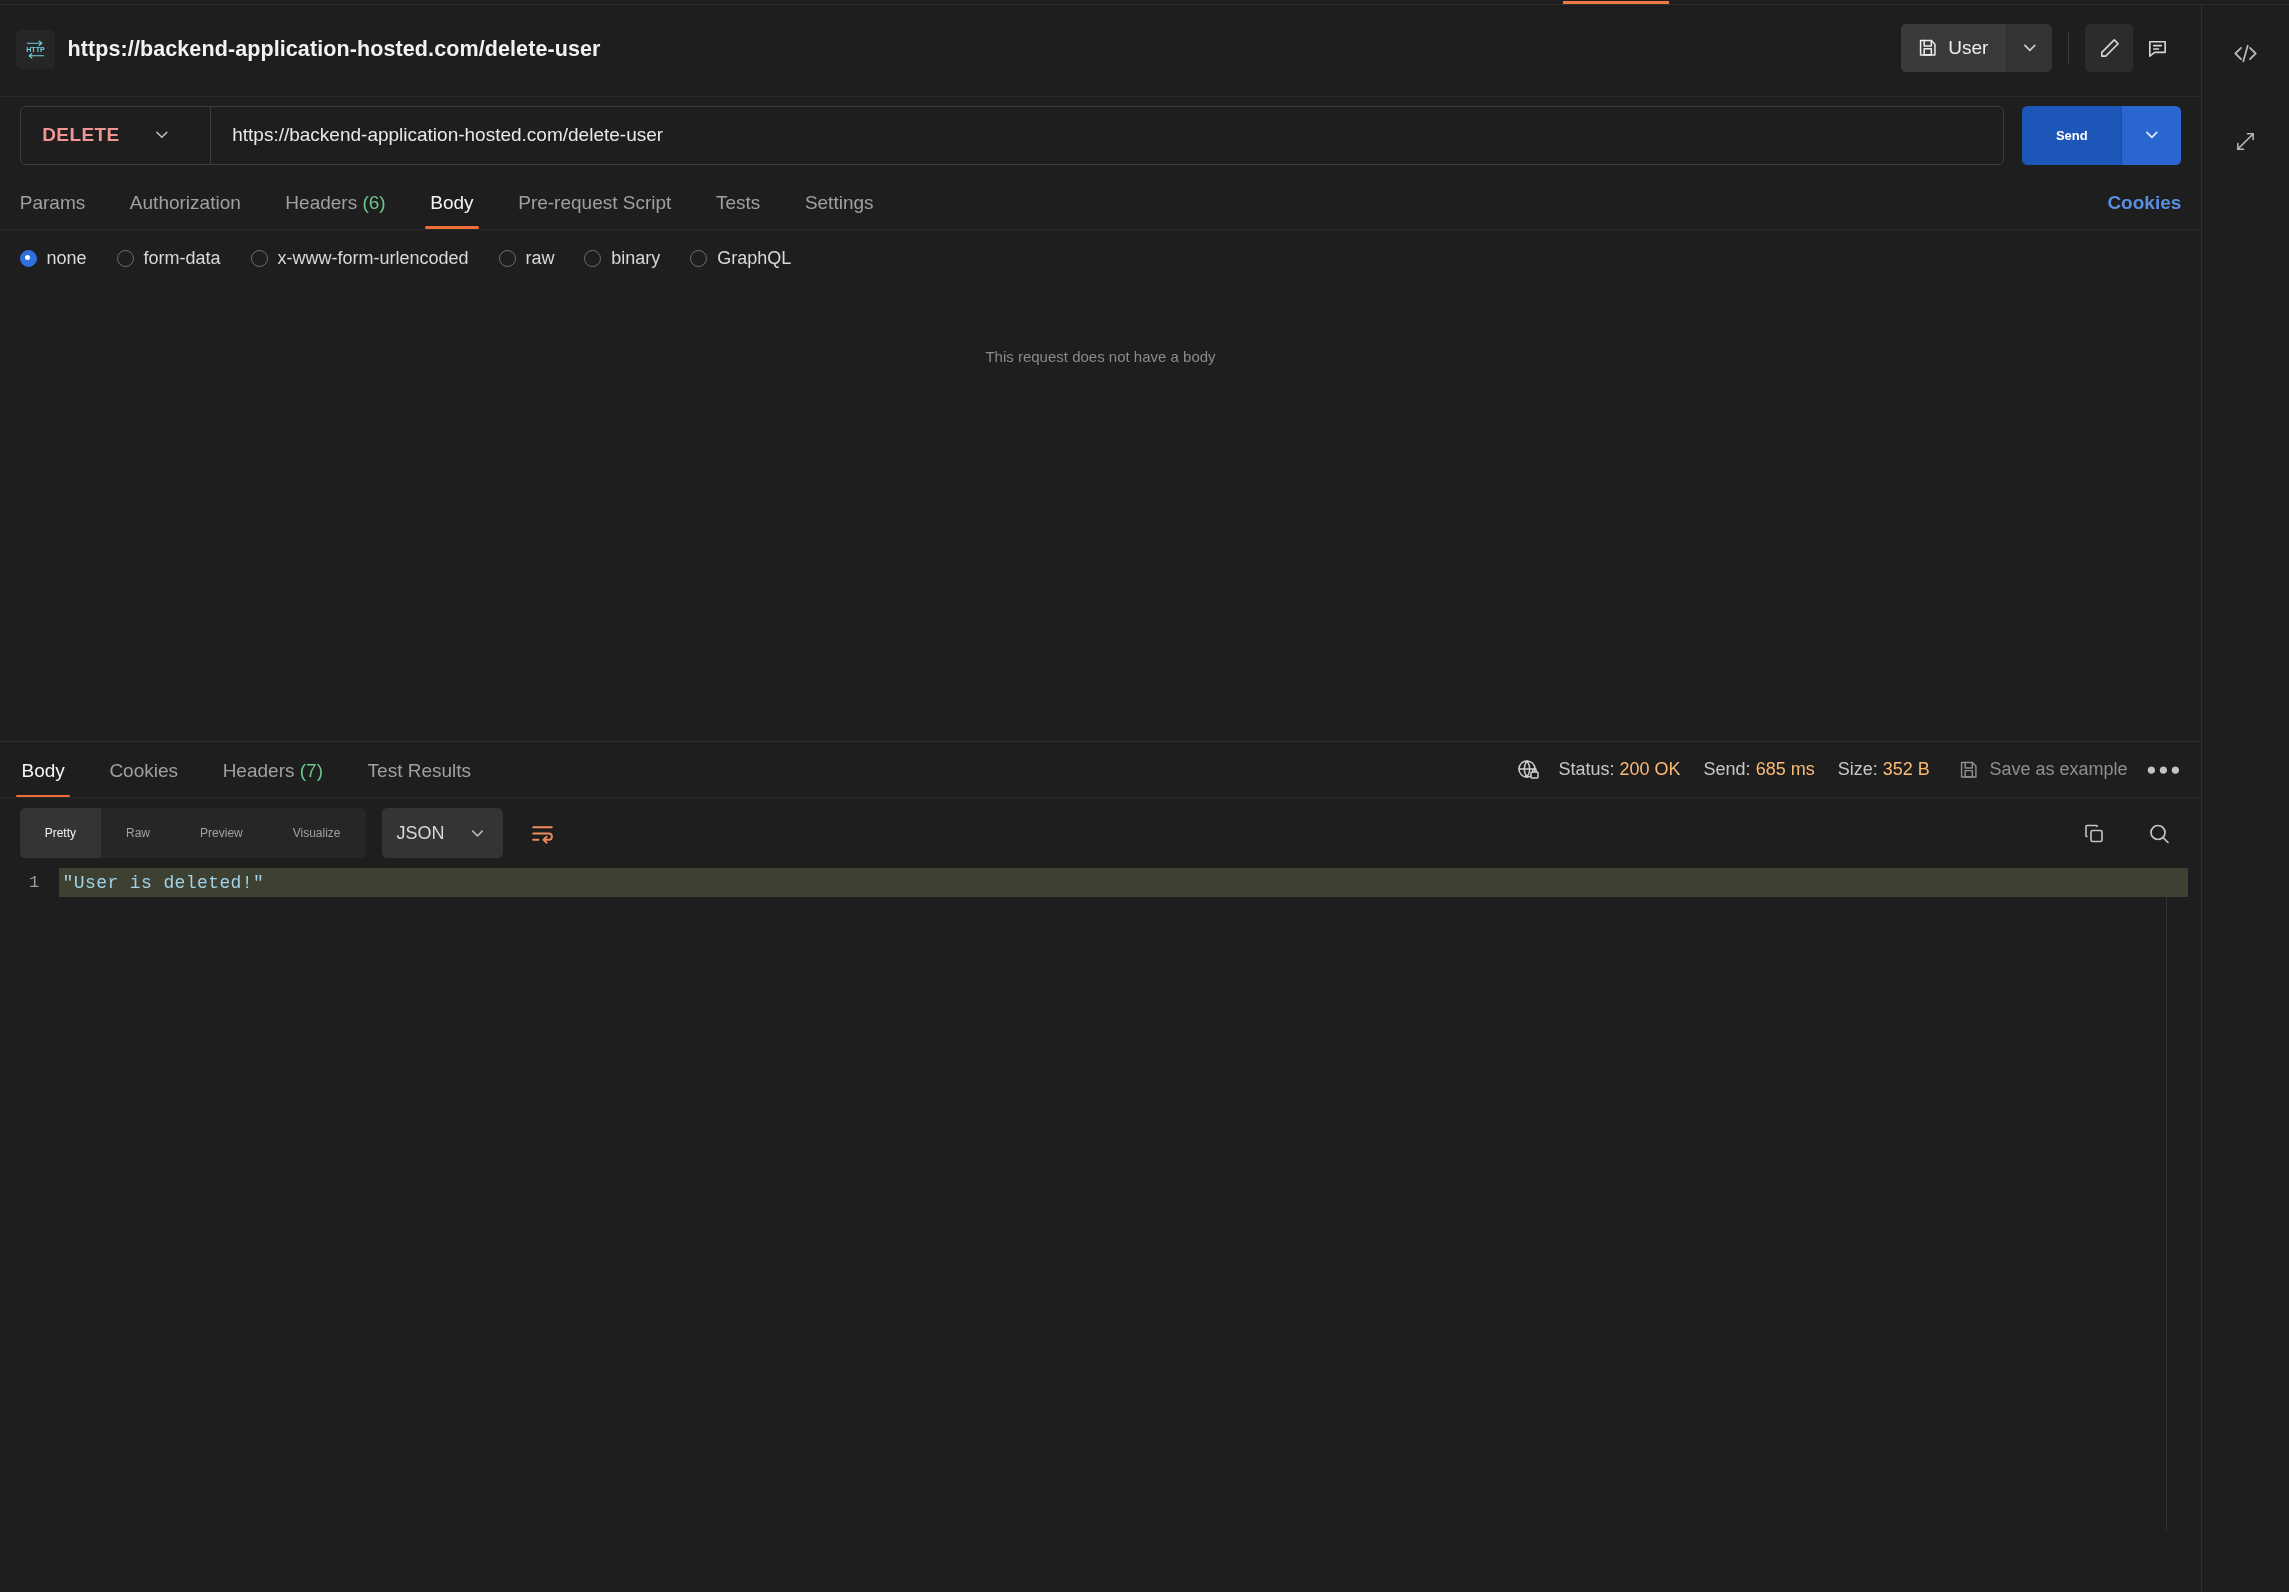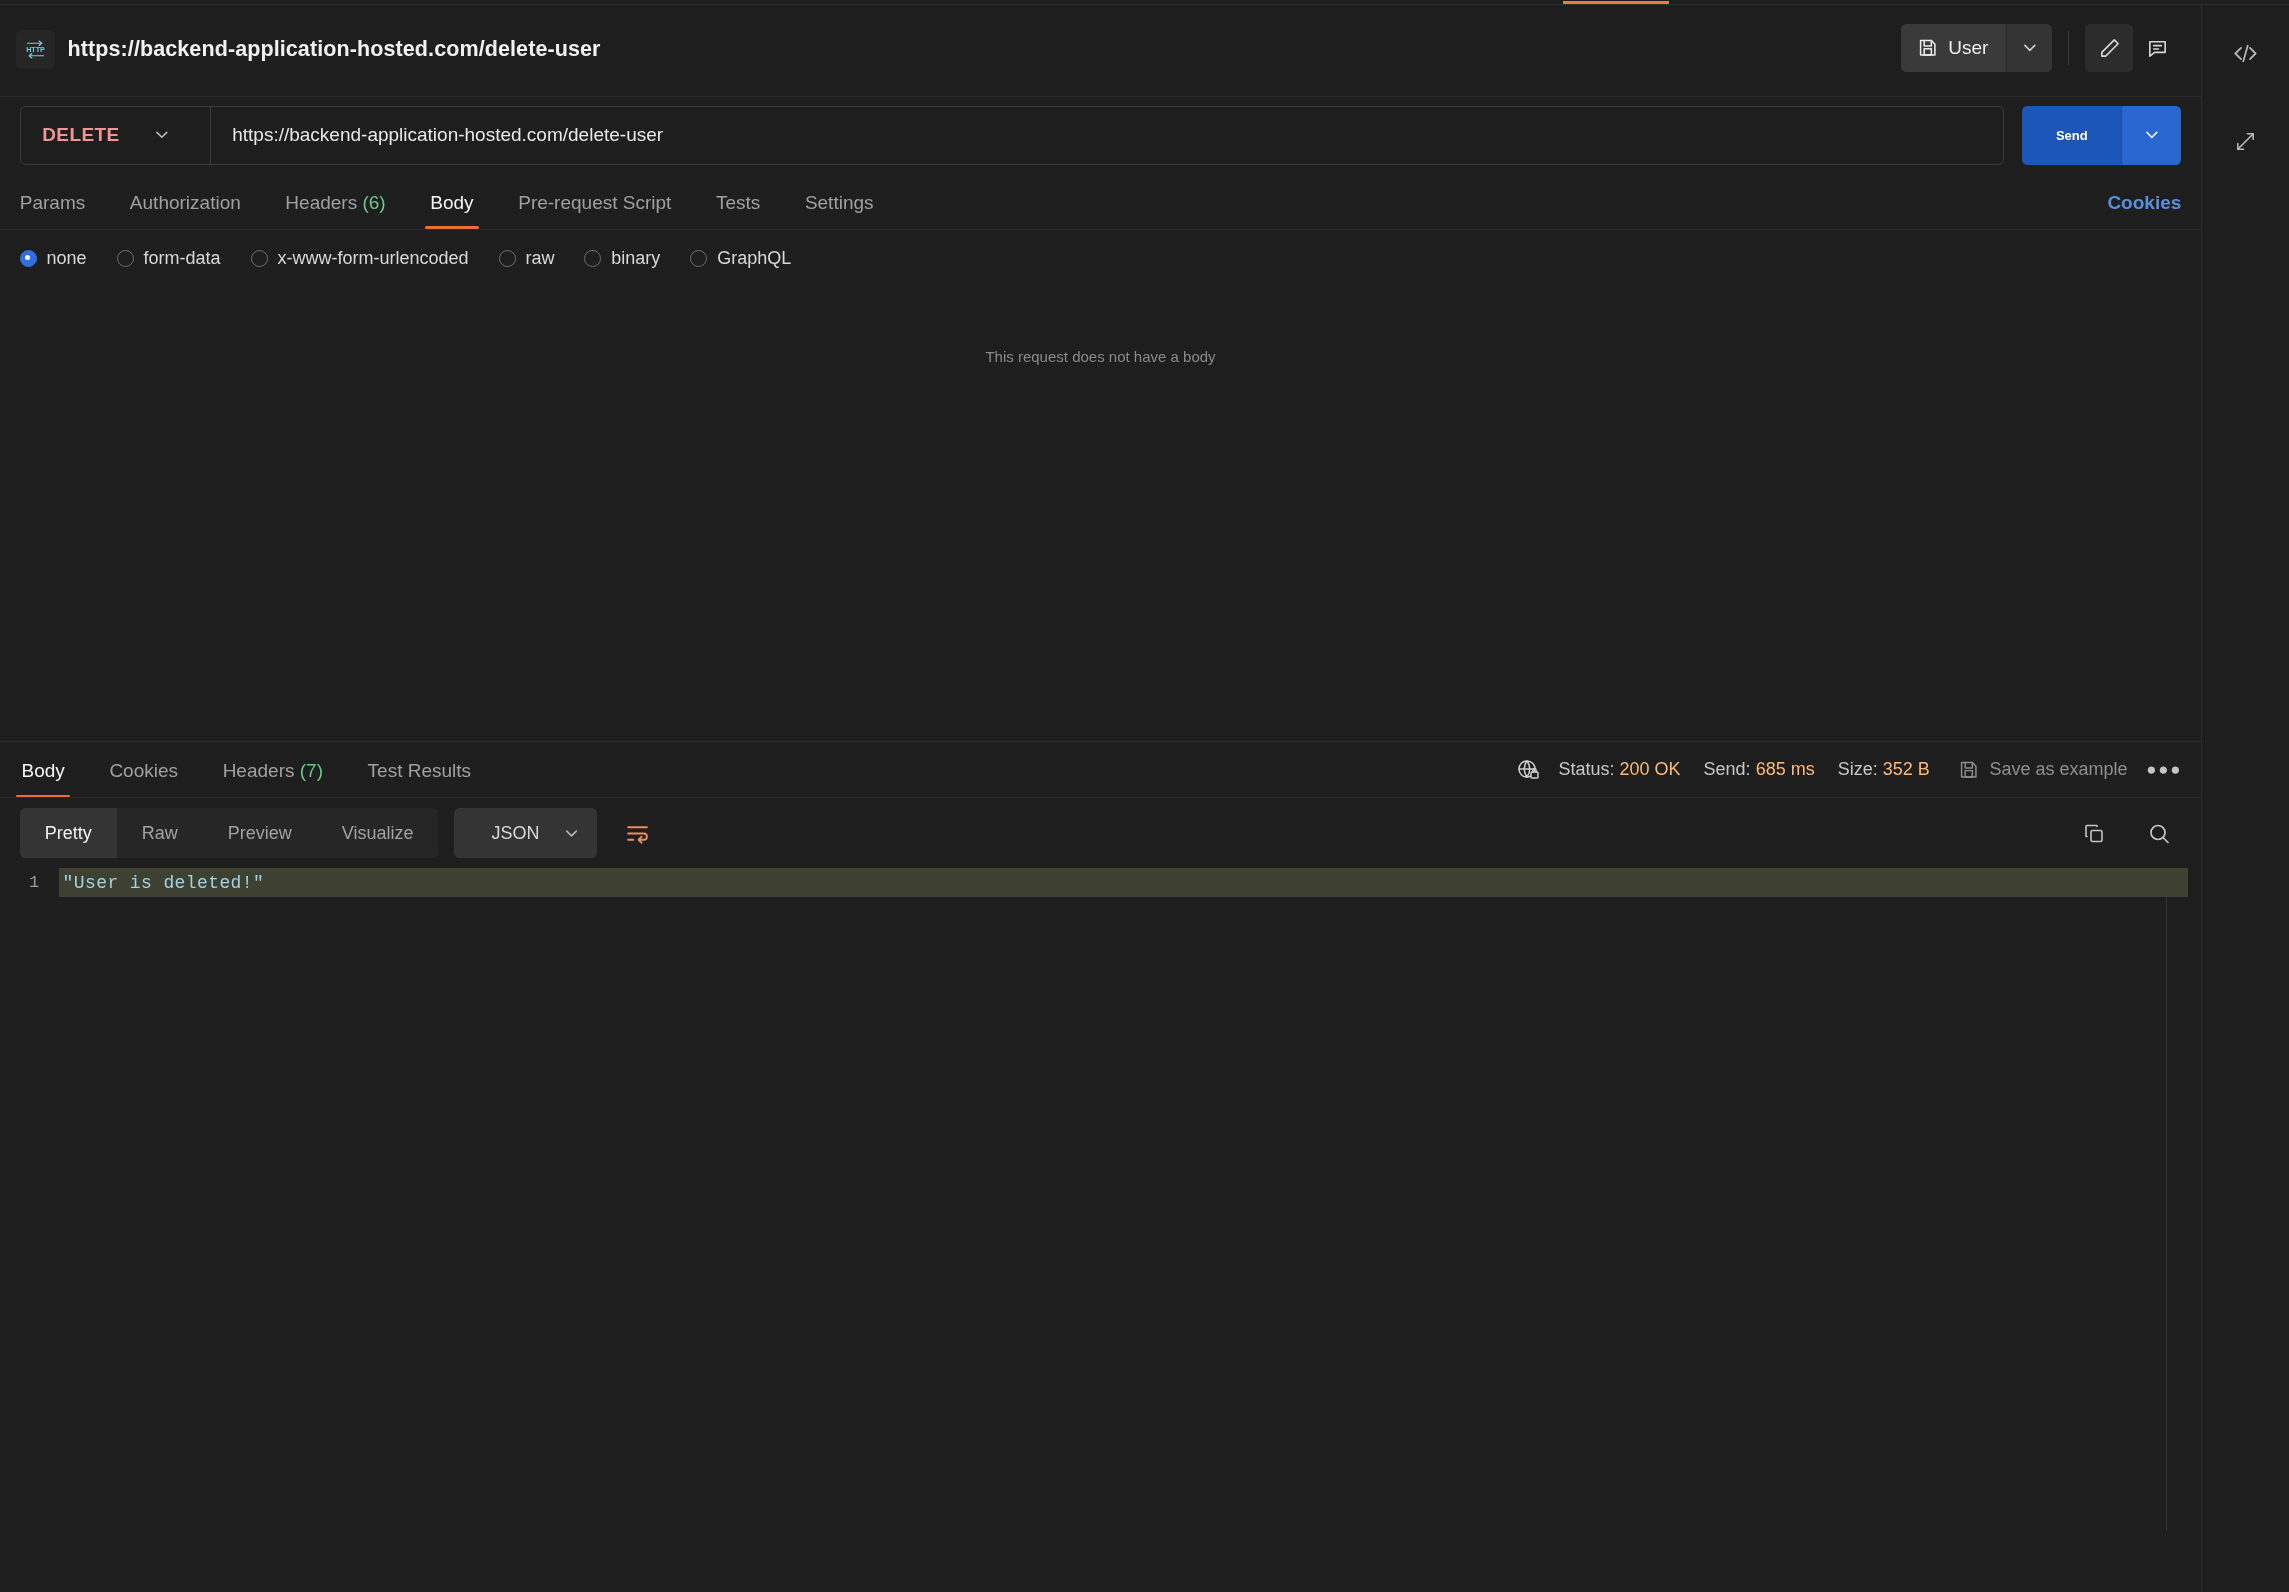--- a/index.html
+++ b/index.html
@@ -343,35 +343,35 @@
     height: 50px;
     background: #262626;
     border-radius: 5.4px;
     padding: 0;
     overflow: hidden;
   }
   .seg {
     height: 50px;
     display: flex; align-items: center;
     padding: 0 25px;
-    font-size: 18px;
+    font-size: 12px;
     color: #a2a2a2;
     cursor: pointer;
     white-space: nowrap;
   }
   .seg.active {
     background: #343434;
     color: #f4f4f4;
   }
   .fmt-sel {
     height: 50px;
     background: #343434;
     border-radius: 5.4px;
     display: flex; align-items: center; gap: 23px;
-    padding: 0 16px 0 37px;
+    padding: 0 16px 0 15px;
     font-size: 18px;
     color: #d8d8d8;
     cursor: pointer;
   }
   .wrap-btn {
     width: 48px; height: 50px;
     border-radius: 5.4px;
     display: flex; align-items: center; justify-content: center;
     cursor: pointer;
     color: #ef8b5c;

